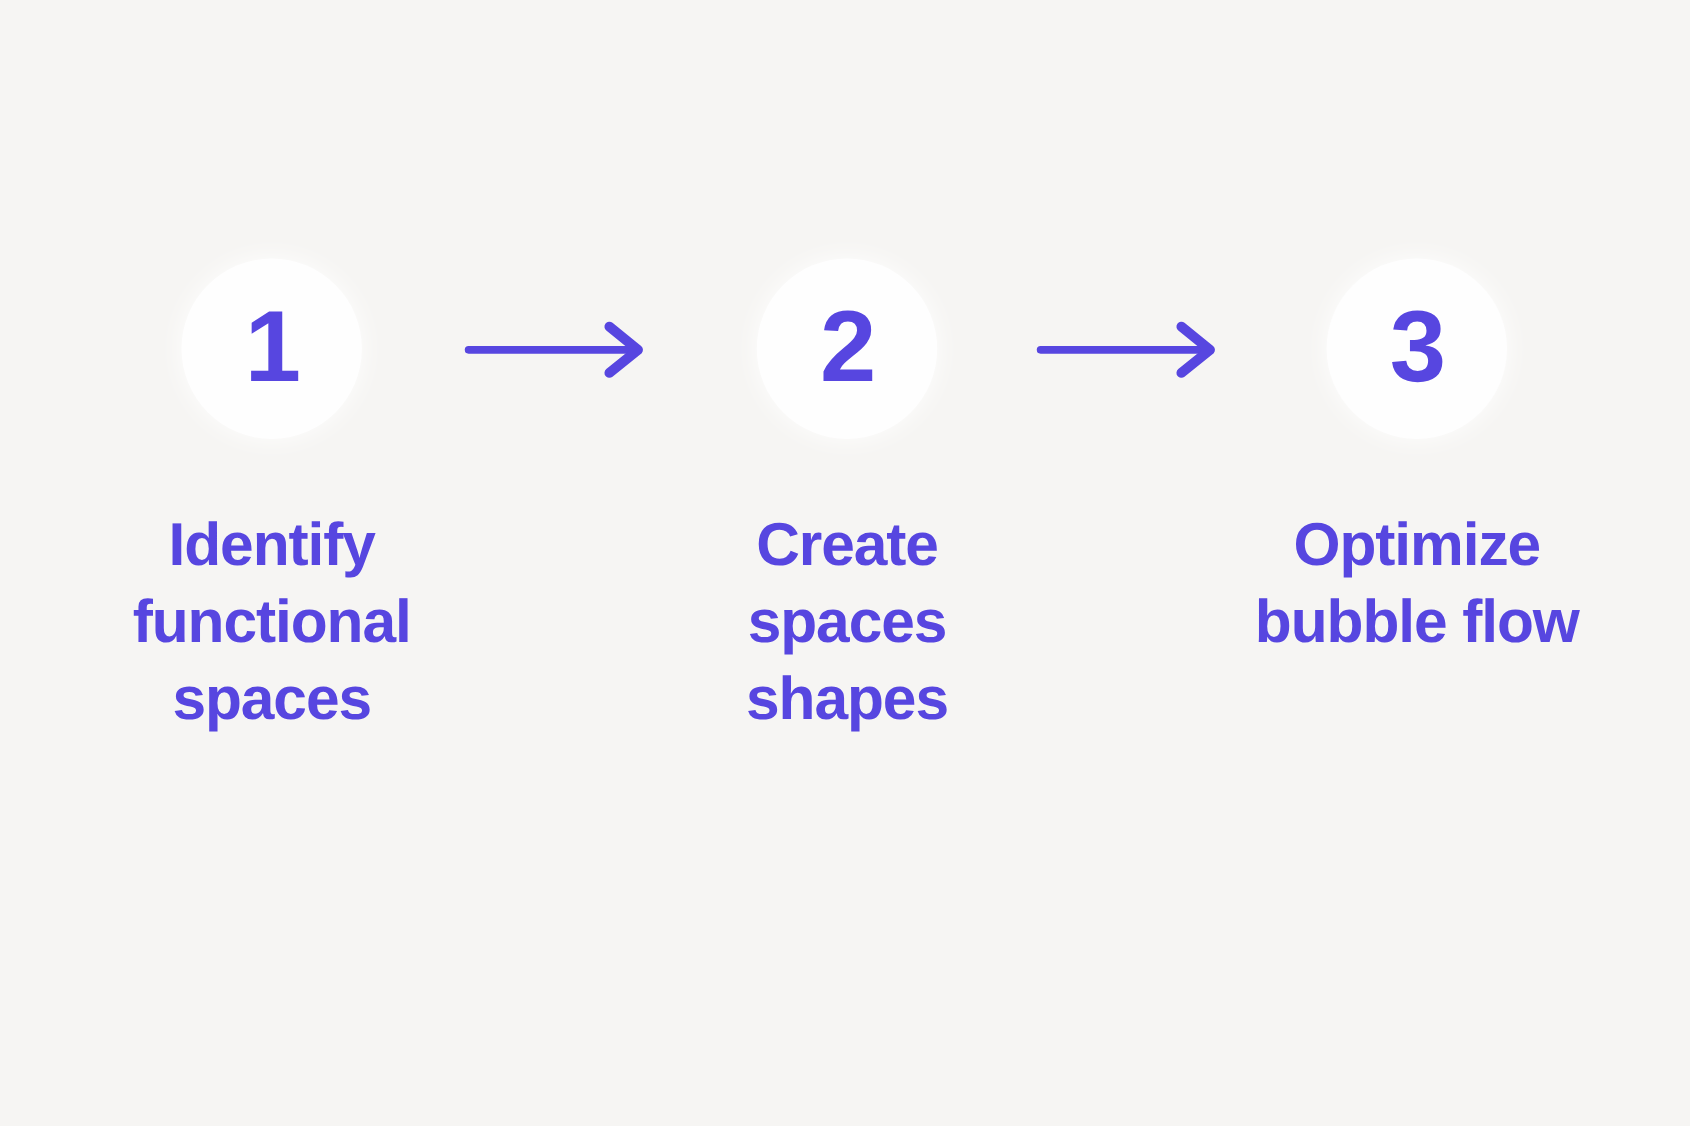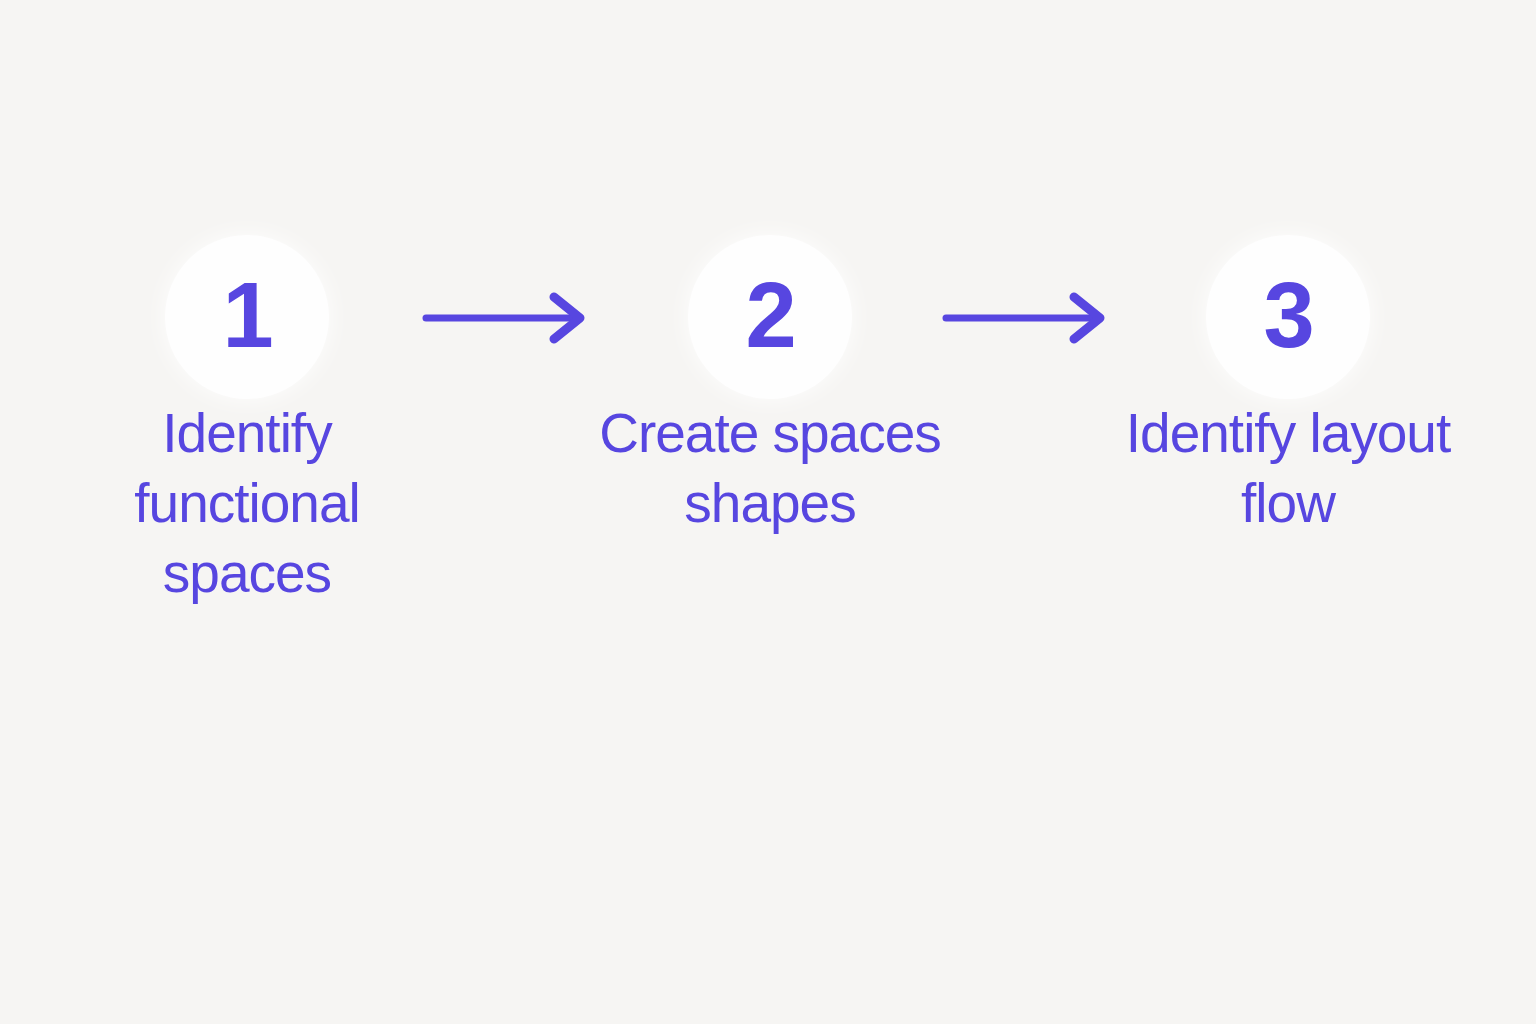--- a/index.html
+++ b/index.html
@@ -41,23 +41,24 @@
   }
   .circle .num {
     color: #5746e0;
     font-size: 92px;
     font-weight: 700;
     line-height: 1;
     letter-spacing: -2px;
     transform: translateY(-2px);
   }
   .label {
+    margin-top: 62px;
     color: #5746e0;
     font-size: 55px;
-    font-weight: 400;
+    font-weight: 700;
     line-height: 1.27;
     letter-spacing: -1px;
     text-align: center;
     width: 360px;
   }
   .arrow {
     position: absolute;
     top: 288px;
     width: 175px;
     height: 60px;
@@ -91,16 +92,16 @@
 
   <svg class="arrow arrow-2" viewBox="0 0 175 60">
     <line x1="8" y1="30" x2="158" y2="30" stroke-width="7" stroke-linecap="round" stroke="#5746e0"></line>
     <polyline points="136,9 162,30 136,51" fill="none" stroke-width="9" stroke-linecap="round" stroke-linejoin="round" stroke="#5746e0"></polyline>
   </svg>
 
   <div class="step step-3">
     <div class="circle">
       <span class="num">3</span>
     </div>
-    <div class="label">Identify layout flow</div>
+    <div class="label">Optimize bubble flow</div>
   </div>
 
 </div>
 
 </body></html>

